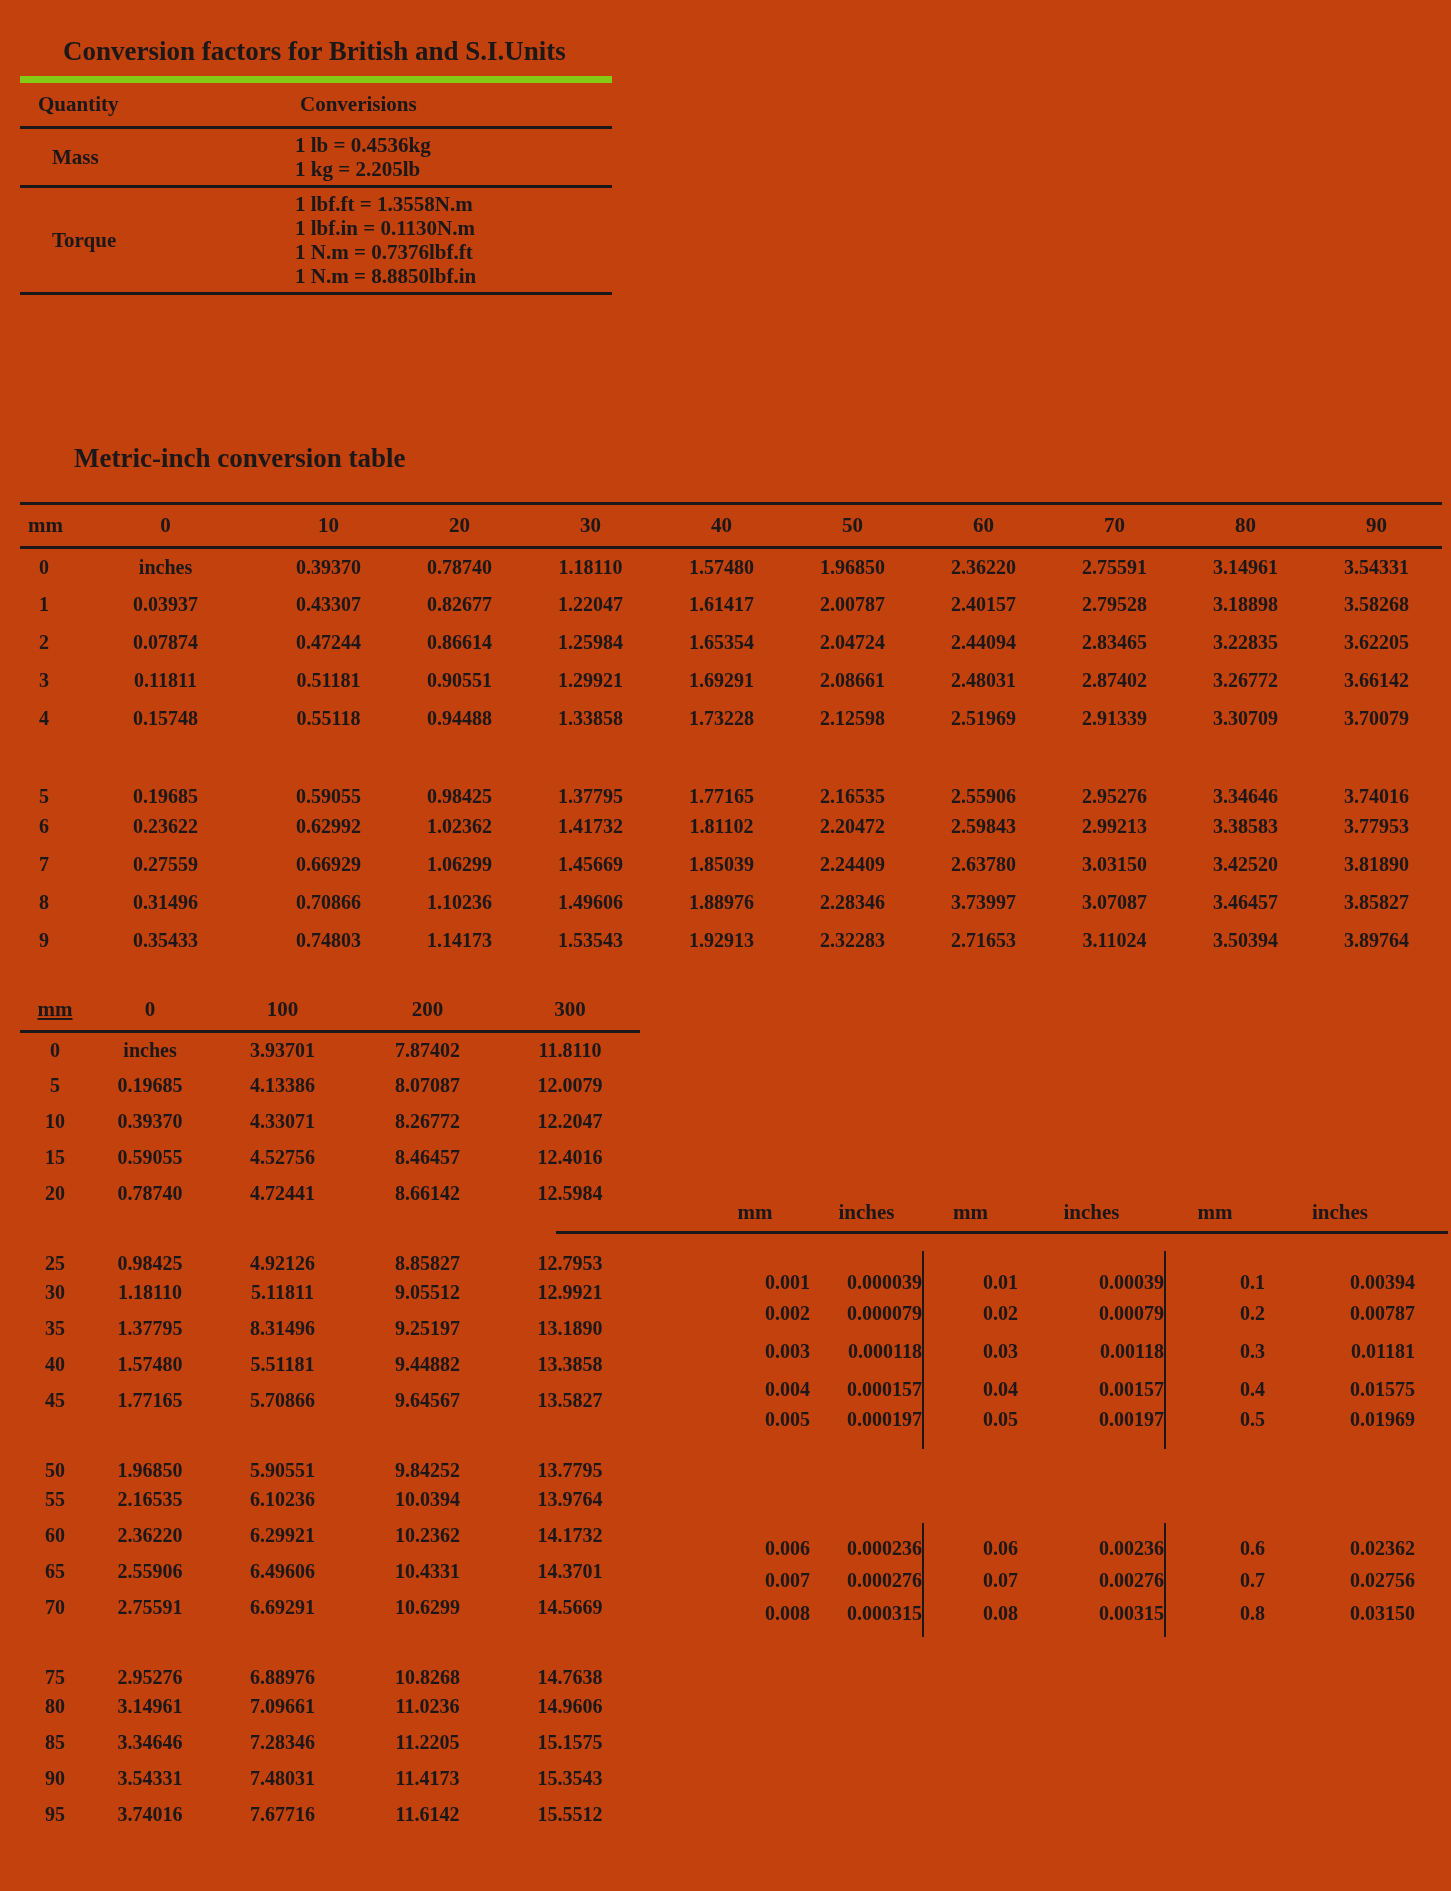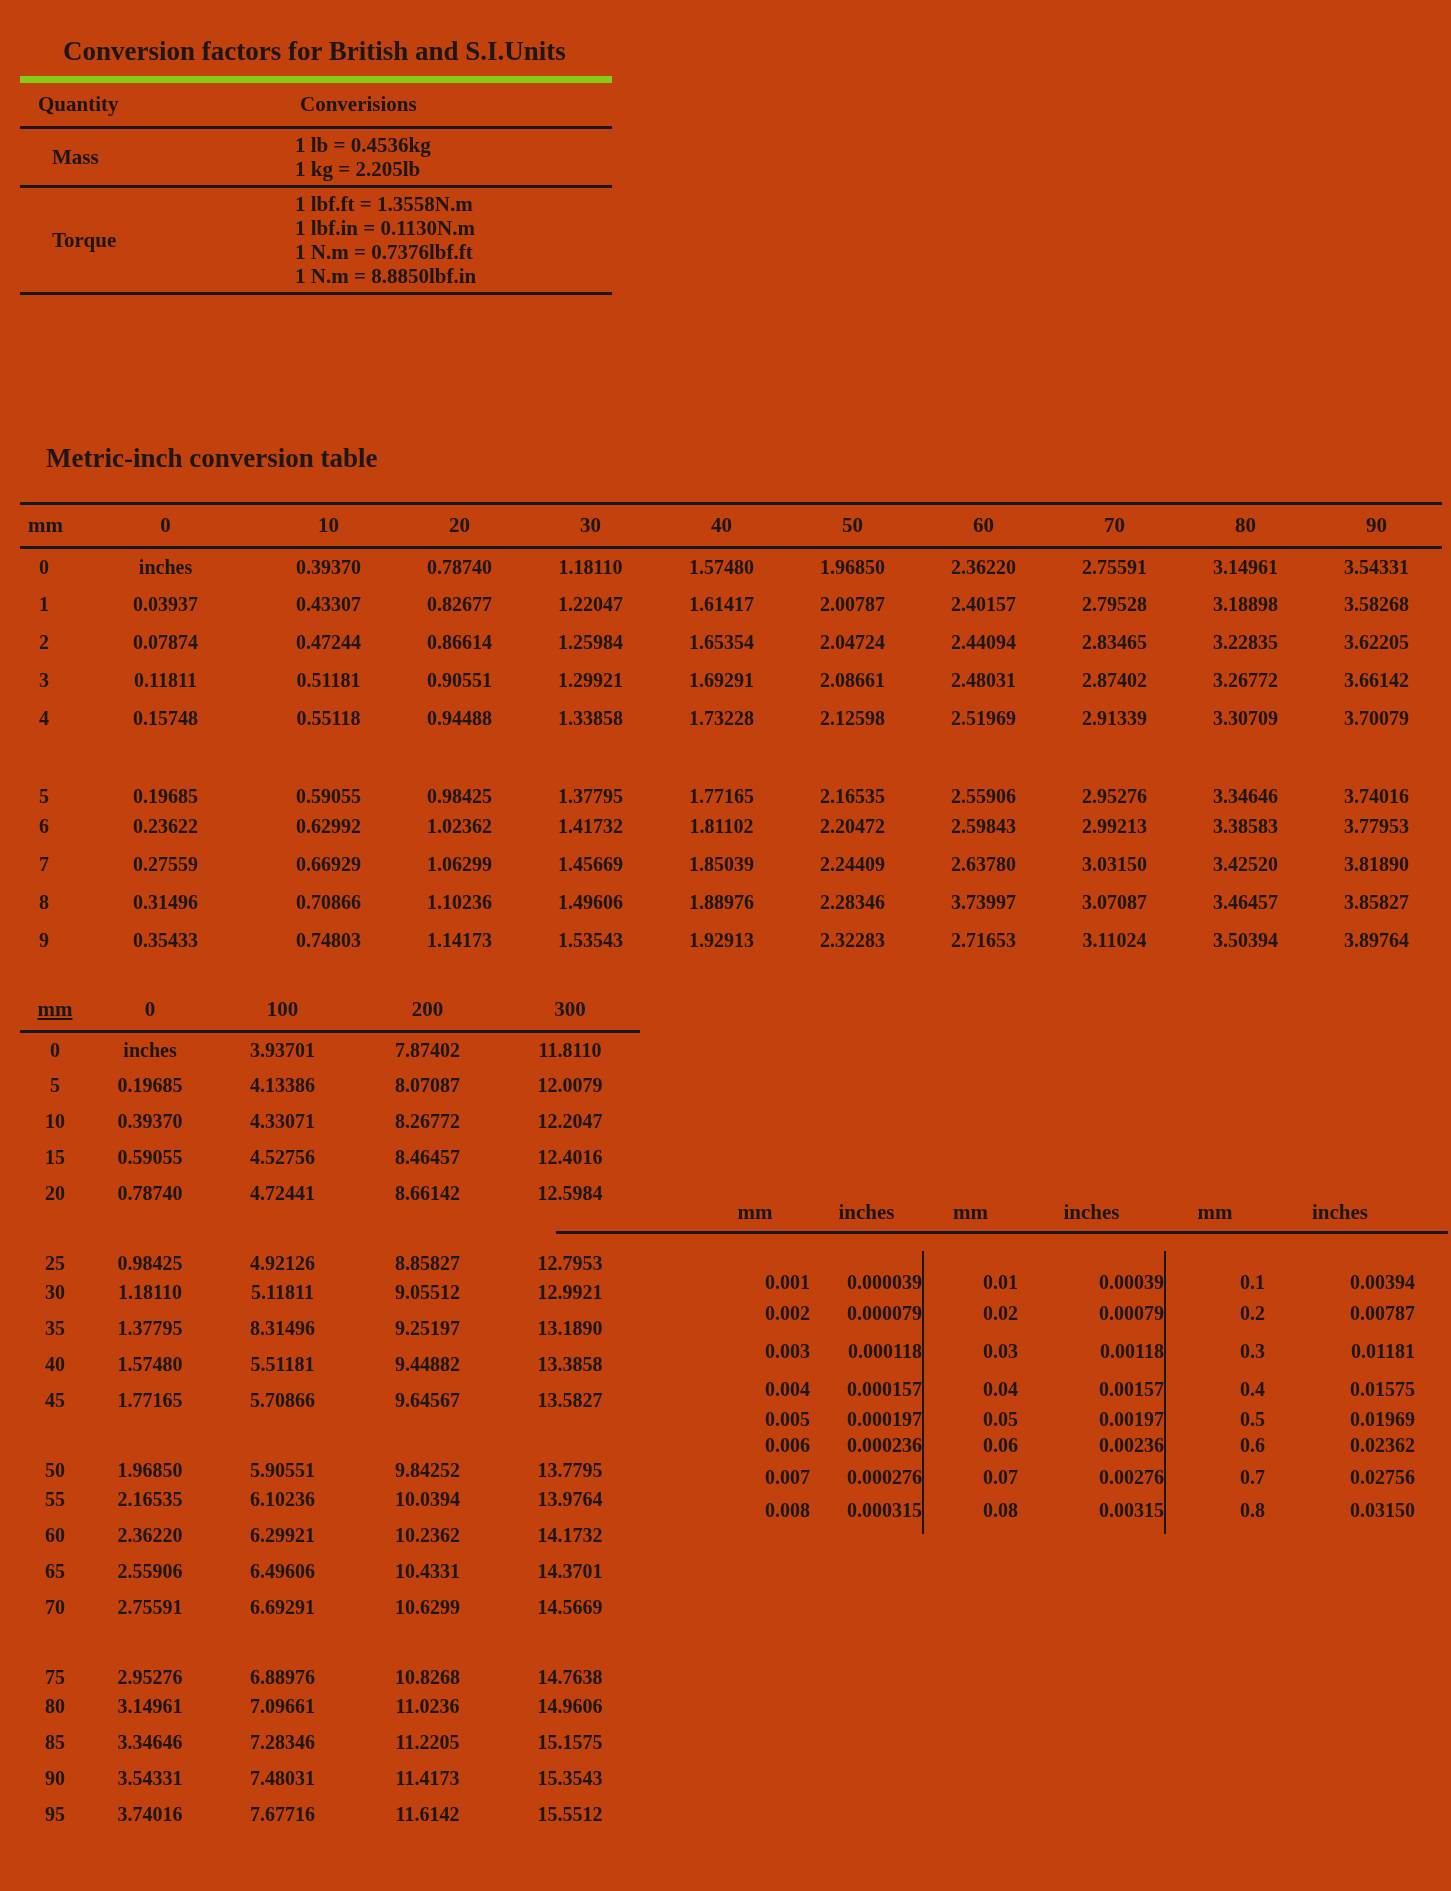--- a/index.html
+++ b/index.html
@@ -23,21 +23,21 @@
   .t-factors th, .t-factors td { font-size: 21px; }
   .t-factors thead th { border-bottom: 3px solid #1c1718; text-align: left; padding: 9px 0; }
   .t-factors thead th.q { width: 255px; padding-left: 18px; }
   .t-factors thead th.c { padding-left: 25px; }
   .t-factors tbody td { border-bottom: 3px solid #1c1718; vertical-align: middle; padding: 4px 0; }
   .t-factors td.qty { padding-left: 32px; }
   .t-factors td.conv { padding-left: 20px; }
   .t-factors td.conv div { line-height: 24px; }
 
   
-  .title-metric { position: absolute; left: 46px; top: 443px; font-size: 27px; margin: 0; }
+  .title-metric { position: absolute; left: 74px; top: 443px; font-size: 27px; margin: 0; }
   .t-metric { position: absolute; left: 20px; top: 502px; width: 1422px;
               border-collapse: collapse; table-layout: fixed; }
   .t-metric thead th { border-top: 3px solid #1c1718; border-bottom: 3px solid #1c1718;
                        font-size: 21px; padding: 8px 0; text-align: center; }
   .t-metric thead th.mm { text-align: left; padding-left: 8px; }
   .t-metric td { font-size: 20px; text-align: center; height: 38px; padding: 0; }
   .t-metric tbody.gap tr:first-child td { padding-top: 47px; }
 
   
   .t-hundreds { position: absolute; left: 20px; top: 995px; width: 620px;
@@ -54,21 +54,21 @@
   .t-dec-head { position: absolute; left: 700px; top: 1198px; width: 715px;
                 border-collapse: collapse; table-layout: fixed; }
   .t-dec-head th { font-size: 21px; text-align: center; padding: 0; height: 28px; }
   .t-dec { position: absolute; left: 700px; width: 715px;
            border-collapse: collapse; table-layout: fixed; }
   .t-dec td { font-size: 20px; text-align: right; height: 38px; padding: 0; }
   .t-dec td:nth-child(3), .t-dec td:nth-child(5) { border-left: 2px solid #1c1718; }
   .t-dec1 { top: 1251px; }
   .t-dec1 tr:first-child td { padding-top: 20px; }
   .t-dec1 tr:last-child td { padding-bottom: 18px; }
-  .t-dec2 { top: 1420px; }
+  .t-dec2 { top: 1523px; }
   .t-dec2 tr:first-child td { padding-top: 12px; }
   .t-dec2 tr:last-child td { padding-bottom: 10px; }
 </style>
 </head>
 <body>
 
 <div class="page">
 
   <section class="sec-factors">
     <h1>Conversion factors for British and S.I.Units</h1>

